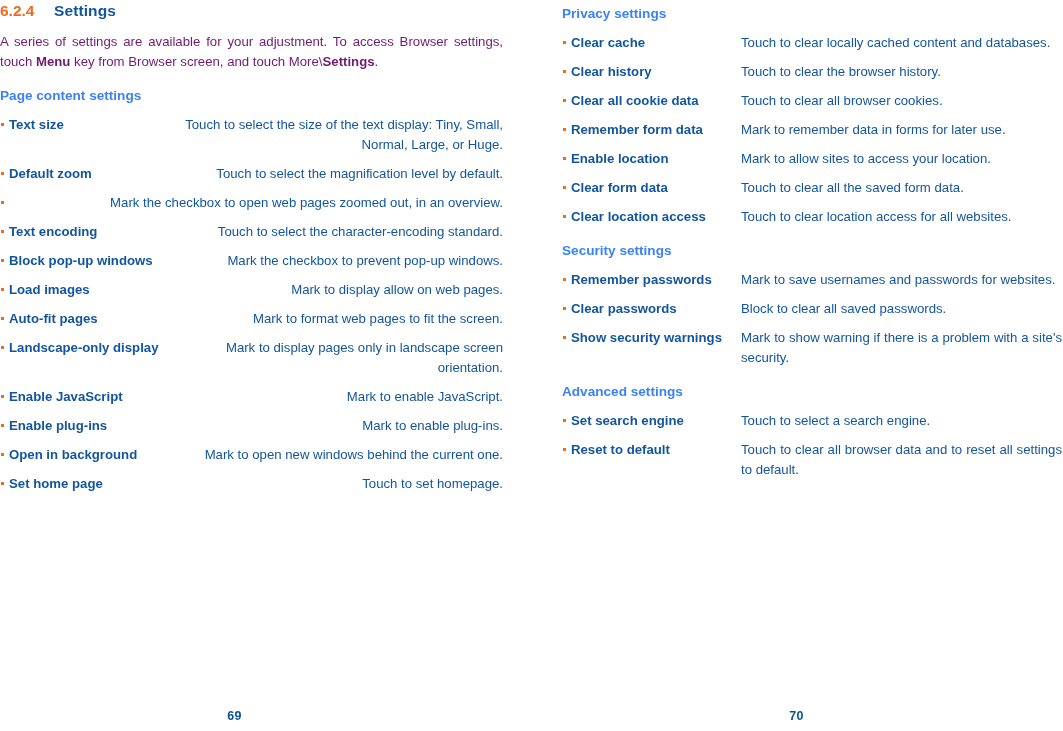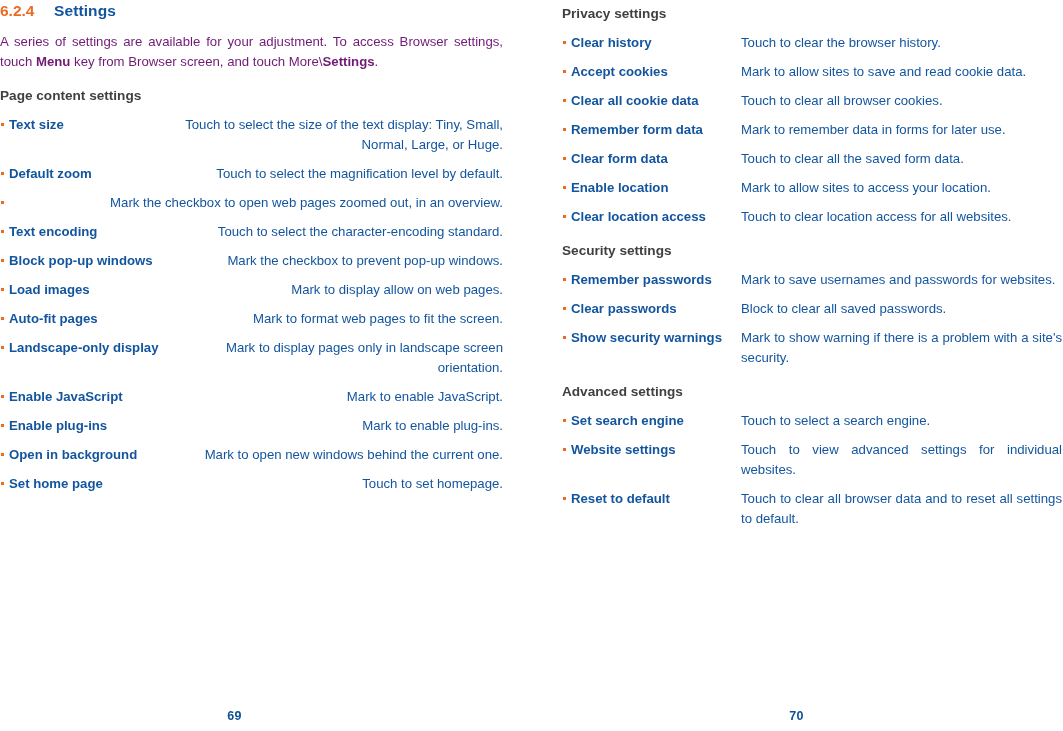--- a/index.html
+++ b/index.html
@@ -61,21 +61,21 @@
     line-height: 20px;
     text-align: justify;
     text-justify: inter-word;
     color: #701a75;
   }
   .intro b { font-weight: bold; }
 
   .grp-head {
     font-size: 13.6px;
     font-weight: bold;
-    color: #404040;
+    color: #3b82f6;
     margin: 14px 0 4px 0;
     line-height: 20px;
   }
   .page-right .grp-head.first { margin-top: 3px; }
 
   
   .row {
     display: flex;
     align-items: flex-start;
     margin-top: 9px;
@@ -212,50 +212,50 @@
   </div>
   <div class="folio">69</div>
 </div>
 
 <div class="page page-right">
   <div class="col-body">
     <div id="right-groups">
         <div class="grp-head first">Privacy settings</div>
         <div class="row">
           <span class="bullet"></span>
+          <span class="term">Clear cache</span>
+          <span class="desc just">Touch to clear locally cached content and databases.</span>
+        </div>
+        <div class="row">
+          <span class="bullet"></span>
           <span class="term">Clear history</span>
           <span class="desc">Touch to clear the browser history.</span>
         </div>
         <div class="row">
           <span class="bullet"></span>
-          <span class="term">Accept cookies</span>
-          <span class="desc">Mark to allow sites to save and read cookie data.</span>
-        </div>
-        <div class="row">
-          <span class="bullet"></span>
           <span class="term">Clear all cookie data</span>
           <span class="desc">Touch to clear all browser cookies.</span>
         </div>
         <div class="row">
           <span class="bullet"></span>
           <span class="term">Remember form data</span>
           <span class="desc">Mark to remember data in forms for later use.</span>
         </div>
         <div class="row">
           <span class="bullet"></span>
+          <span class="term">Enable location</span>
+          <span class="desc">Mark to allow sites to access your location.</span>
+        </div>
+        <div class="row">
+          <span class="bullet"></span>
           <span class="term">Clear form data</span>
           <span class="desc">Touch to clear all the saved form data.</span>
         </div>
         <div class="row">
           <span class="bullet"></span>
-          <span class="term">Enable location</span>
-          <span class="desc">Mark to allow sites to access your location.</span>
-        </div>
-        <div class="row">
-          <span class="bullet"></span>
           <span class="term">Clear location access</span>
           <span class="desc">Touch to clear location access for all websites.</span>
         </div>
         <div class="grp-head">Security settings</div>
         <div class="row">
           <span class="bullet"></span>
           <span class="term">Remember passwords</span>
           <span class="desc just">Mark to save usernames and passwords for websites.</span>
         </div>
         <div class="row">
@@ -266,25 +266,20 @@
         <div class="row">
           <span class="bullet"></span>
           <span class="term">Show security warnings</span>
           <span class="desc just">Mark to show warning if there is a problem with a site's security.</span>
         </div>
         <div class="grp-head">Advanced settings</div>
         <div class="row">
           <span class="bullet"></span>
           <span class="term">Set search engine</span>
           <span class="desc">Touch to select a search engine.</span>
-        </div>
-        <div class="row">
-          <span class="bullet"></span>
-          <span class="term">Website settings</span>
-          <span class="desc just">Touch to view advanced settings for individual websites.</span>
         </div>
         <div class="row">
           <span class="bullet"></span>
           <span class="term">Reset to default</span>
           <span class="desc just">Touch to clear all browser data and to reset all settings to default.</span>
         </div>
       </div>
   </div>
   <div class="folio">70</div>
 </div>

